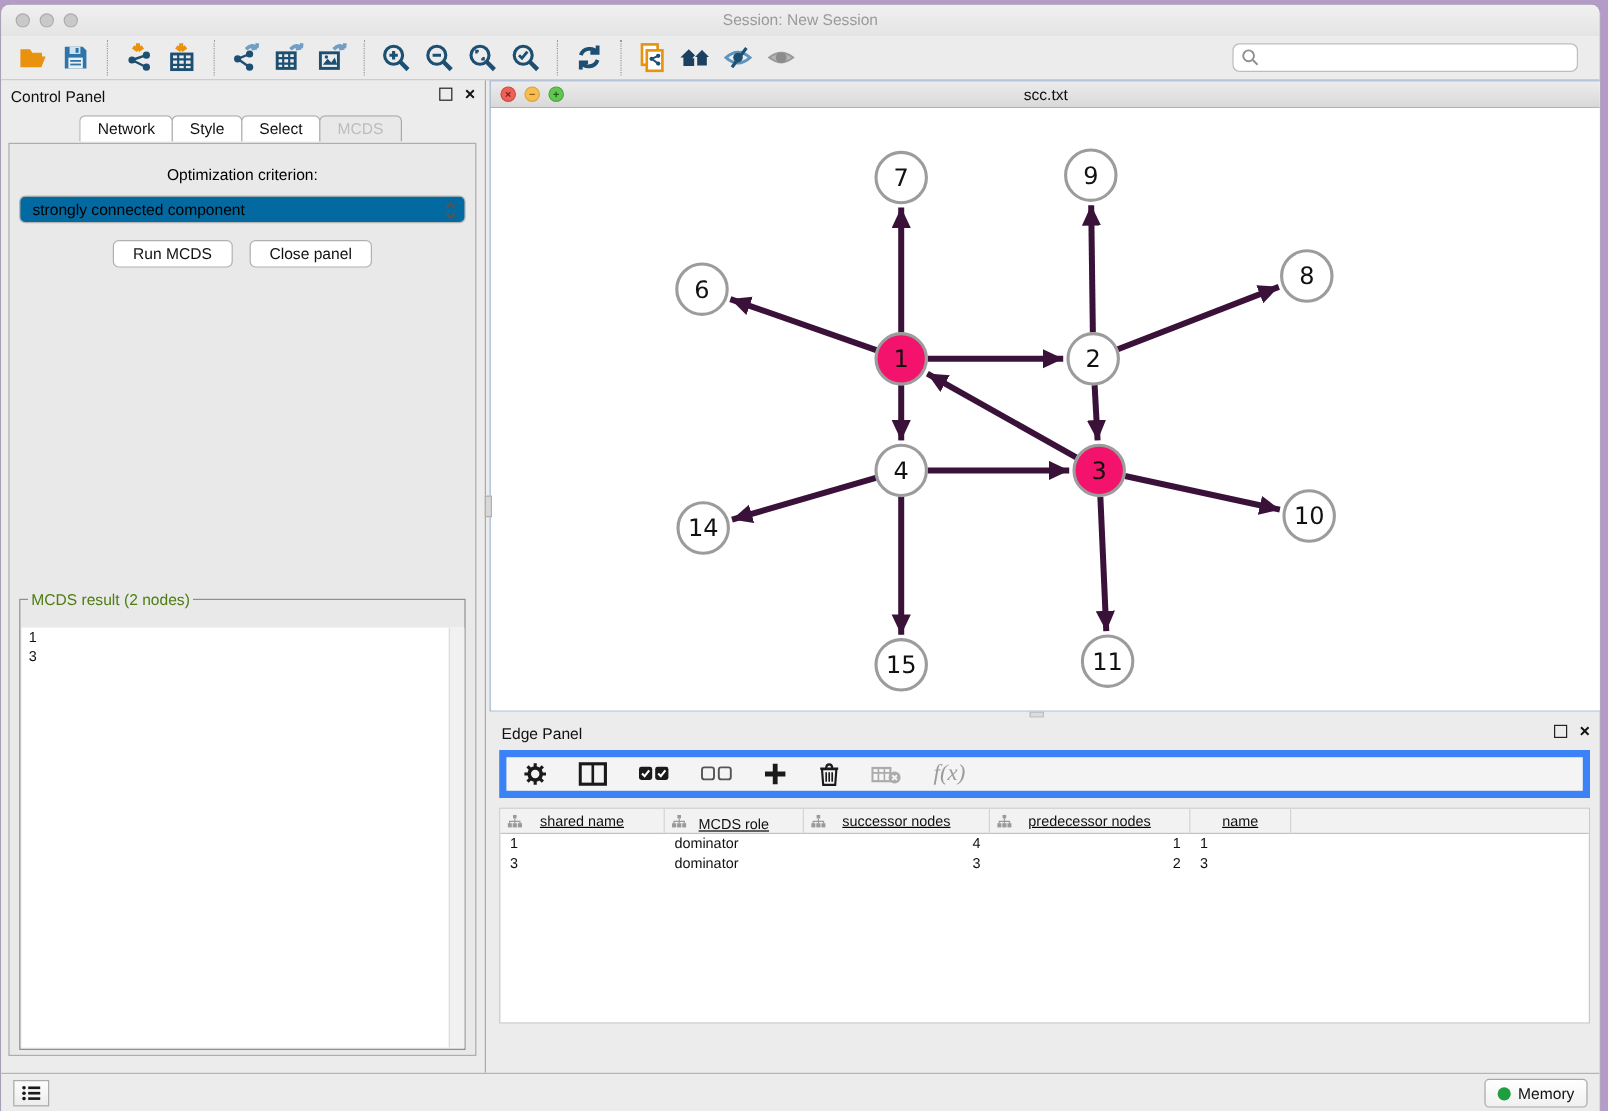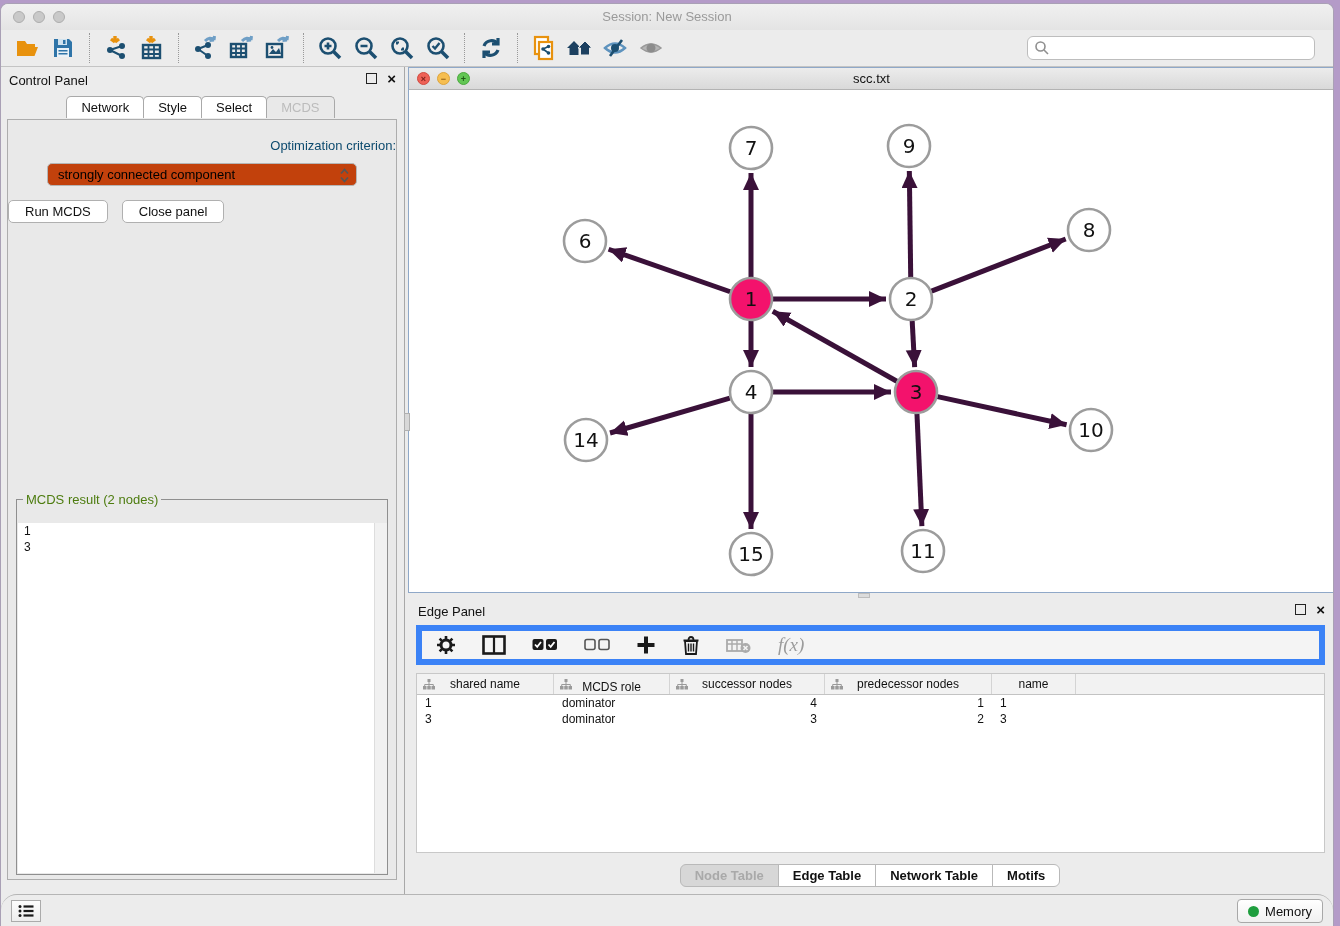--- a/index.html
+++ b/index.html
@@ -31,25 +31,25 @@
   .cp-header { position:relative; height:26px; }
   .cp-title { position:absolute; left:8px; top:6px; font-size:13px; color:#111; }
   .win-btns { position:absolute; right:8px; top:6px; display:flex; gap:10px; align-items:center; }
   .float-btn { width:11px; height:11px; border:1.5px solid #222; background:transparent; }
   .close-btn { font-size:15px; font-weight:bold; color:#111; line-height:11px; }
   .cp-tabs { position:absolute; left:0; right:3px; top:29px; display:flex; justify-content:center; }
   .cp-tab { font-size:13px; padding:3px 14px; background:#fff; border:1px solid #a9a9a9; border-bottom:none;
             border-radius:5px 5px 0 0; margin-left:-1px; color:#111; position:relative; }
   .cp-tab.selected { background:#e9e9e9; color:#bcbcbc; z-index:2; }
   .cp-body { position:absolute; left:6px; right:7px; top:52px; bottom:14px; background:#e9e9e9; border:1px solid #adadad; }
-  .opt-label { text-align:right; margin-top:18px; font-size:13px; color:#0c4a6e; }
-  .select-box { position:relative; margin:10px auto 0; width:310px; height:23px; background:#c2410c; border:1px solid #b5b5b5;
+  .opt-label { text-align:center; margin-top:18px; font-size:13px; color:#000000; }
+  .select-box { position:relative; margin:10px auto 0; width:372px; height:23px; background:#0369a1; border:1px solid #b5b5b5;
                 border-radius:5px; display:flex; align-items:center; padding:0 22px 0 10px; font-size:13px; }
   .select-arrows { position:absolute; right:6px; top:3px; }
-  .btn-row { display:flex; justify-content:flex-start; gap:14px; margin-top:14px; }
+  .btn-row { display:flex; justify-content:center; gap:14px; margin-top:14px; }
   .cp-btn { font-size:13px; background:#fff; border:1px solid #b0b0b0; border-radius:5px; padding:3px 16px; color:#111; }
   .mcds-fieldset { position:absolute; left:8px; right:8px; top:372px; bottom:4px; border:1px solid #8f8f8f; background:#e9e9e9; }
   .mcds-fieldset legend { font-size:13px; margin-left:6px; padding:0 3px; color:#4d7c0f; }
   .mcds-results { position:absolute; left:1px; right:1px; top:16px; bottom:1px; background:#fff; overflow:hidden; }
   .mcds-line { font-size:12px; padding:1px 0 1px 6px; color:#111; }
   .mcds-scroll { position:absolute; right:0; top:16px; bottom:1px; width:13px; background:#f1f1f1; border-left:1px solid #ddd; }
   .v-handle { position:absolute; right:-6px; top:346px; width:6px; height:18px; background:#d8d8d8; border:1px solid #b0b0b0; z-index:5; }
 
   
   .net-window { position:absolute; left:407px; top:0; width:927px; height:526px; border:1px solid #8fa8c8; background:#fff; }
@@ -66,34 +66,34 @@
   .h-handle { position:absolute; left:450px; top:0; width:12px; height:5px; background:#dcdcdc; border:1px solid #bdbdbd; }
 
   
   .table-panel { position:absolute; left:407px; right:0; top:531px; bottom:0; background:#ececec; }
   .tp-header { position:relative; height:24px; }
   .tp-title { position:absolute; left:10px; top:6px; font-size:13px; color:#111; }
   .tp-toolbar { position:absolute; left:8px; right:8px; top:27px; height:40px; background:#f4f4f4; border:6px solid #3b82f6;
                 display:flex; align-items:center; padding-left:14px; gap:26px; }
   .fx { font-family:"Liberation Serif", serif; font-style:italic; font-size:19px; color:#9c9c9c; }
   .tp-table { position:absolute; left:8px; right:8px; top:75px; height:180px; background:#fff; border:1px solid #c8c8c8; overflow:hidden; }
-  .th-row { display:flex; height:21px; background:#f2f2f2; border-bottom:1px solid #c3c3c3; }
+  .th-row { display:flex; height:21px; background:#f2f2f2; border-bottom:1px solid #c3c3c3;text-decoration:underline; }
   .th-cell { display:flex; align-items:center; justify-content:center; gap:6px; font-size:12px; color:#111;
              border-right:1px solid #d4d4d4; position:relative; }
   .th-cell .tree-ic { position:absolute; left:6px; top:5px; }
   .td-row { display:flex; height:16px; }
   .td-cell { font-size:12px; color:#111; padding:1px 8px 0 8px; overflow:hidden; white-space:nowrap; }
   .tp-tabs { position:absolute; bottom:7px; left:0; right:0; display:flex; justify-content:center; }
   .tp-tab { font-size:13px; font-weight:bold; padding:3px 14px; background:#fff; border:1px solid #b9b9b9; margin-left:-1px; color:#111; }
   .tp-tab:first-child { border-radius:6px 0 0 6px; }
   .tp-tab:last-child { border-radius:0 6px 6px 0; }
   .tp-tab.selected { background:#d7d7d7; color:#a9a9a9; }
 
   
-  .statusbar { position:absolute; left:0; right:0; bottom:0; height:32px; background:#ececec; border-top:1px solid #b5b5b5;border-radius:16px; }
+  .statusbar { position:absolute; left:0; right:0; bottom:0; height:32px; background:#ececec; border-top:1px solid #b5b5b5; }
   .sb-left-btn { position:absolute; left:10px; top:5px; width:30px; height:22px; background:linear-gradient(#fdfdfd,#ededed);
                  border:1px solid #ababab; display:flex; align-items:center; justify-content:center; }
   .memory-btn { position:absolute; right:10px; top:4px; height:24px; background:linear-gradient(#ffffff,#f0f0f0);
                 border:1px solid #a8a8a8; border-radius:4px; display:flex; align-items:center; gap:6px; padding:0 10px; font-size:13px; color:#111; }
   .mem-dot { width:11px; height:11px; border-radius:50%; background:#1e9e3e; }
 </style>
 </head>
 <body>
 
 <div class="app">
@@ -453,26 +453,20 @@
             </div>
             <div class="td-row">
               <div class="td-cell" style="width: 137px; text-align: left;">3</div>
               <div class="td-cell" style="width: 116px; text-align: left;">dominator</div>
               <div class="td-cell" style="width: 155px; text-align: right;">3</div>
               <div class="td-cell" style="width: 167px; text-align: right;">2</div>
               <div class="td-cell" style="width: 84px; text-align: left;">3</div>
             </div>
           </div>
       </div>
-      <div class="tp-tabs">
-        <div class="tp-tab selected">Node Table</div>
-        <div class="tp-tab">Edge Table</div>
-        <div class="tp-tab">Network Table</div>
-        <div class="tp-tab">Motifs</div>
-      </div>
     </div>
   </div>
 
   <div class="statusbar">
     <div class="sb-left-btn">
       <svg width="18" height="16">
           <g fill="#1a1a1a">
             <circle cx="3" cy="3.5" r="1.5"></circle>
             <circle cx="3" cy="8" r="1.5"></circle>
             <circle cx="3" cy="12.5" r="1.5"></circle>

